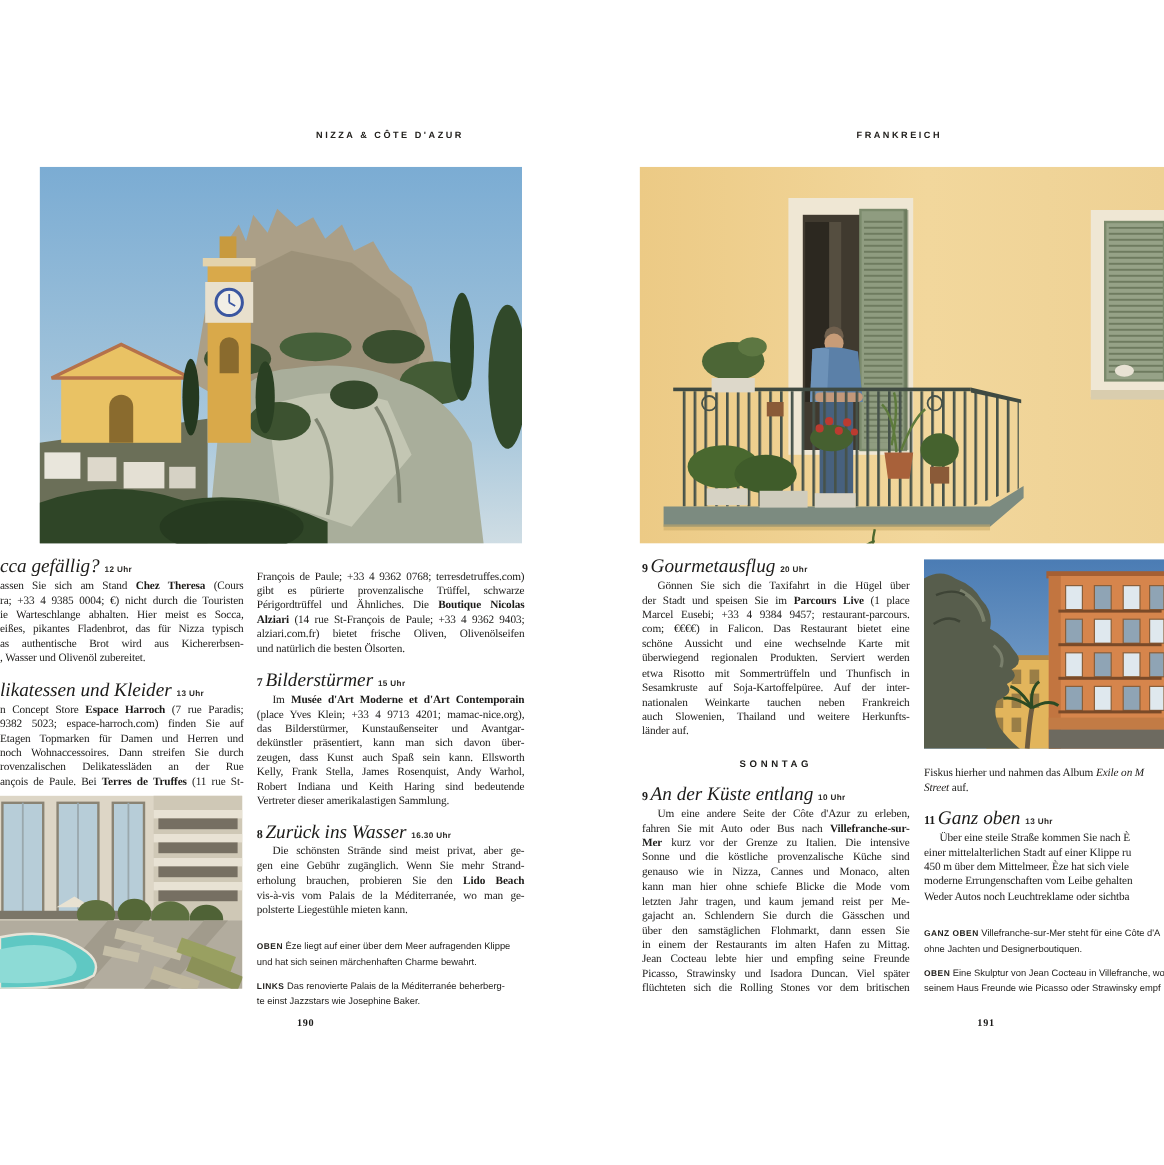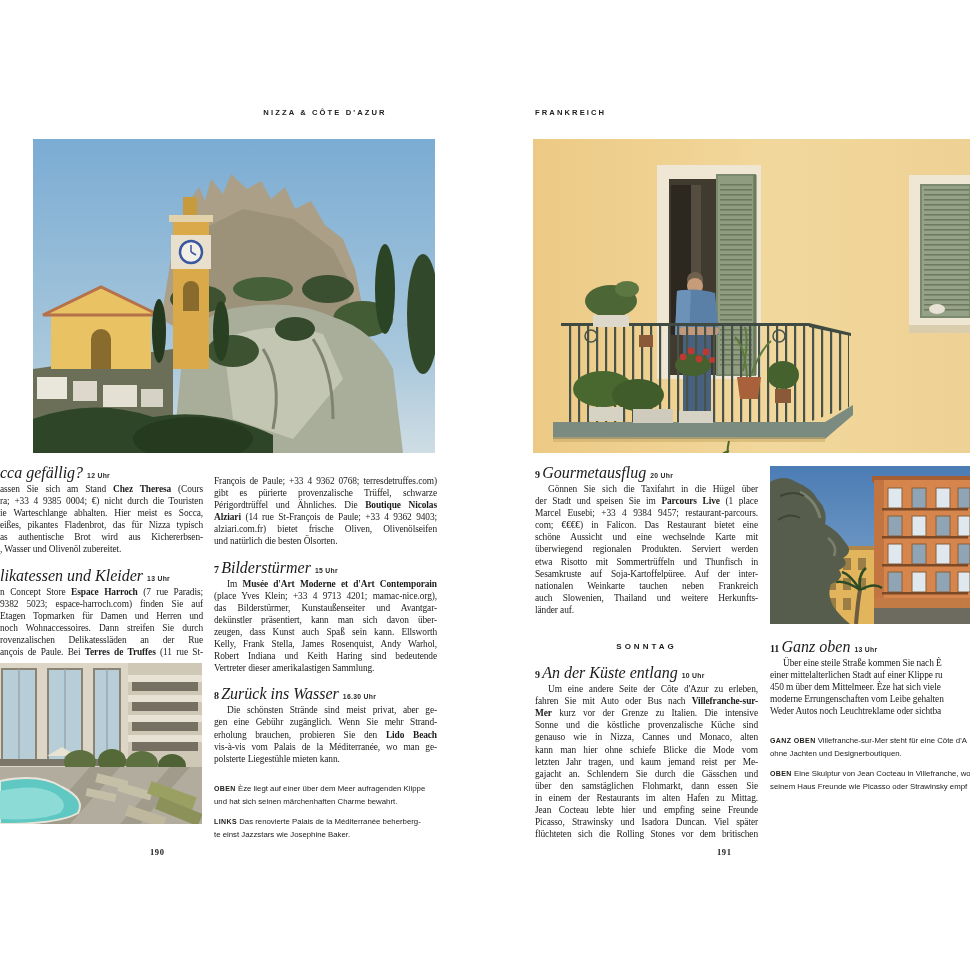--- a/index.html
+++ b/index.html
@@ -1,48 +1,48 @@
 <!DOCTYPE html>
 <html><head>
 <meta charset="utf-8">
 <style>
   html,body{margin:0;padding:0;background:#fff;}
   .spread{position:relative;width:970px;height:971px;background:#fff;overflow:hidden;
           font-family:"Liberation Serif",serif;color:#1c1b19;}
   .pheader{position:absolute;top:108px;font-family:"Liberation Sans",sans-serif;
            font-weight:bold;font-size:7.6px;letter-spacing:2.1px;color:#23211e;}
   #lheader{left:214px;width:222px;text-align:center;}
-  #rheader{left:535px;width:250px;text-align:left;}
+  #rheader{left:535px;width:250px;text-align:right;}
   .photo{position:absolute;display:block;}
   #eze-photo{left:33px;top:139px;}
   #balcony-photo{left:533px;top:139px;}
   #sculpture-photo{left:770px;top:466px;}
   #pool-photo{left:0px;top:663px;}
   .col{position:absolute;font-size:9.4px;line-height:12.1px;letter-spacing:-0.1px;}
   #lcol1{left:0;top:465px;width:203px;}
   #lcol2{left:214px;top:465px;width:223px;margin-top:10px;}
   #rcol1{left:535px;top:465px;width:223px;}
   #rcol2{left:770px;top:639px;width:200px;overflow:hidden;}
   .ln{height:12.1px;line-height:12.1px;white-space:nowrap;}
   .jl{text-align:justify;text-align-last:justify;}
   .in{padding-left:13px;}
   .col > :first-child{margin-top:0;}
   .h{margin:12px 0 2px;height:16px;line-height:16px;white-space:nowrap;}
   .hn{font-weight:bold;font-size:10px;}
   .ht{font-style:italic;font-size:16px;letter-spacing:0;}
   .hu{font-family:"Liberation Sans",sans-serif;font-weight:bold;font-size:6.8px;
       letter-spacing:.3px;margin-left:4px;color:#2a2825;}
-  .sub{margin:25px 0 5px;height:12px;line-height:12px;text-align:center;
+  .sub{margin:15px 0 5px;height:12px;line-height:12px;text-align:center;
        font-family:"Liberation Sans",sans-serif;font-weight:bold;font-size:8px;letter-spacing:3px;}
   .cap{margin-top:17px;font-family:"Liberation Sans",sans-serif;font-size:7.8px;
        letter-spacing:0;color:#23211e;}
   .cap + .cap{margin-top:7px;}
   .cap .ln{height:13px;line-height:13px;}
   .cap b{font-size:7px;letter-spacing:.4px;}
-  .pagenum{position:absolute;top:847px;width:112px;text-align:left;
+  .pagenum{position:absolute;top:847px;width:112px;text-align:right;
            font-weight:bold;font-size:8.5px;letter-spacing:.6px;}
   #pagenum-left{left:150px;}
   #pagenum-right{left:717px;}
 </style>
 </head>
 <body>
 
 <div class="spread">
 
   <div class="pheader" id="lheader">NIZZA &amp; CÔTE D'AZUR</div>
@@ -344,20 +344,24 @@
         <div class="ln jl">letzten Jahr tragen, und kaum jemand reist per Me-</div>
         <div class="ln jl">gajacht an. Schlendern Sie durch die Gässchen und</div>
         <div class="ln jl">über den samstäglichen Flohmarkt, dann essen Sie</div>
         <div class="ln jl">in einem der Restaurants im alten Hafen zu Mittag.</div>
         <div class="ln jl">Jean Cocteau lebte hier und empfing seine Freunde</div>
         <div class="ln jl">Picasso, Strawinsky und Isadora Duncan. Viel später</div>
         <div class="ln jl">flüchteten sich die Rolling Stones vor dem britischen</div>
       </div>
     </div>
   <div class="col" id="rcol2">
+      <div class="para">
+        <div class="ln">Fiskus hierher und nahmen das Album <i>Exile on M</i></div>
+        <div class="ln"><i>Street</i> auf.</div>
+      </div>
       <div class="h"><b class="hn">11</b> <i class="ht">Ganz oben</i><span class="hu">13 Uhr</span></div>
       <div class="para">
         <div class="ln in">Über eine steile Straße kommen Sie nach È</div>
         <div class="ln">einer mittelalterlichen Stadt auf einer Klippe ru</div>
         <div class="ln">450 m über dem Mittelmeer. Èze hat sich viele</div>
         <div class="ln">moderne Errungenschaften vom Leibe gehalten</div>
         <div class="ln">Weder Autos noch Leuchtreklame oder sichtba</div>
       </div>
       <div class="cap">
         <div class="ln"><b>GANZ OBEN</b> Villefranche-sur-Mer steht für eine Côte d'A</div>

